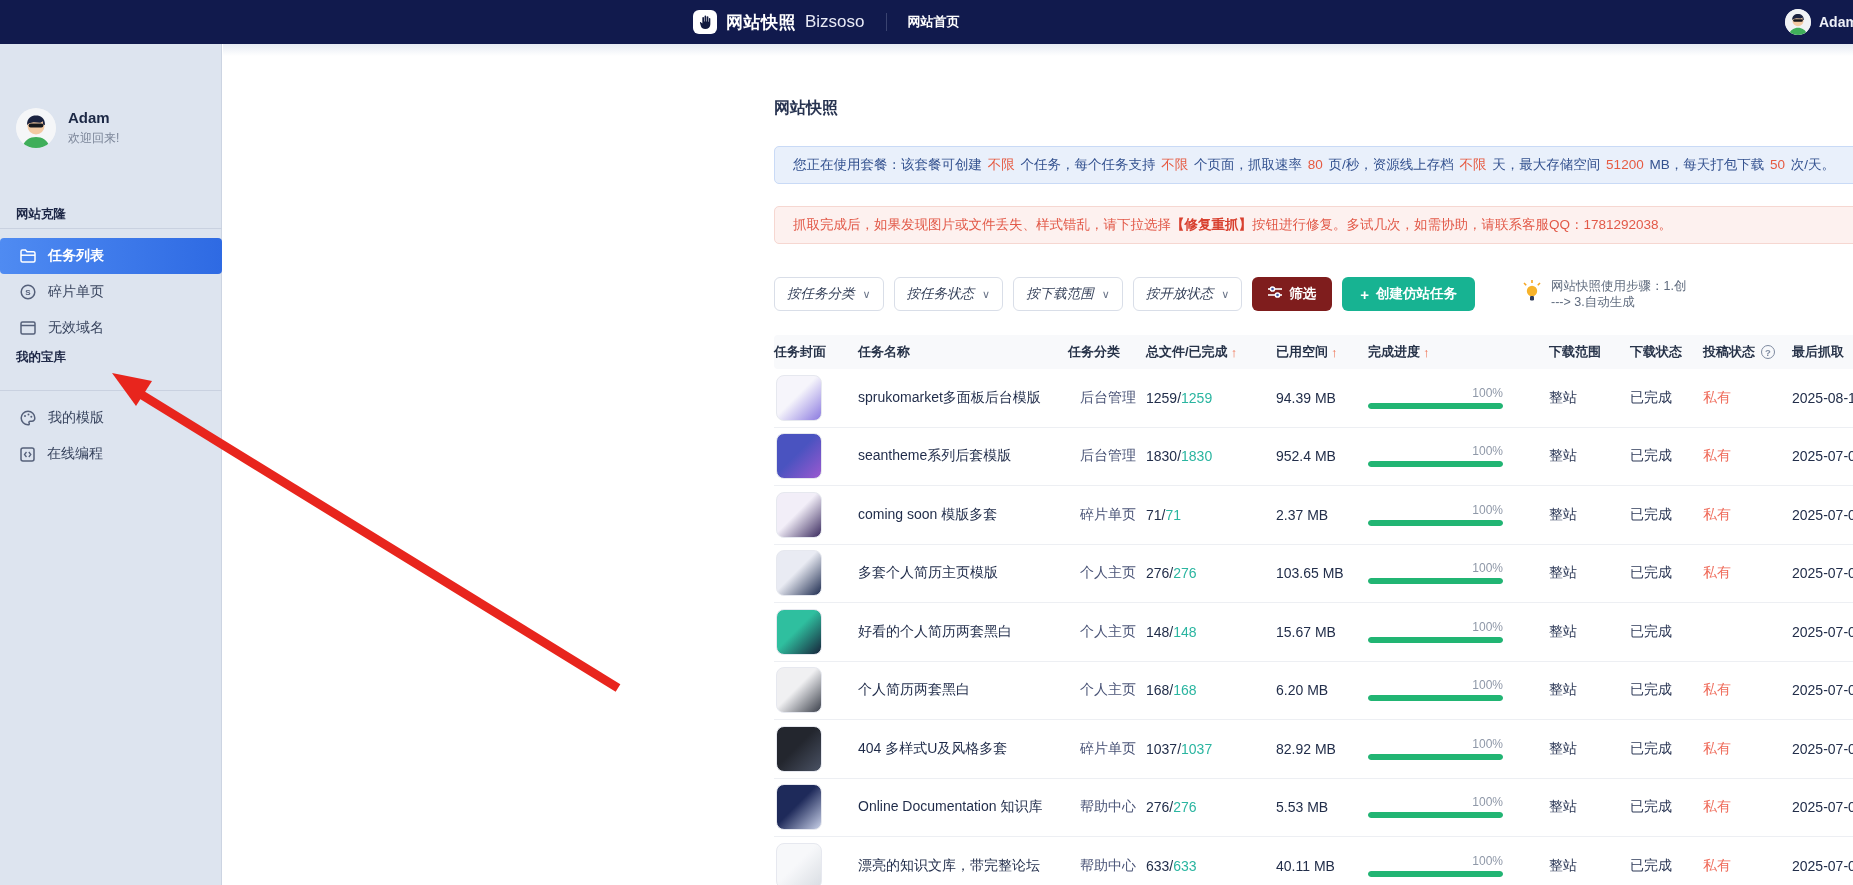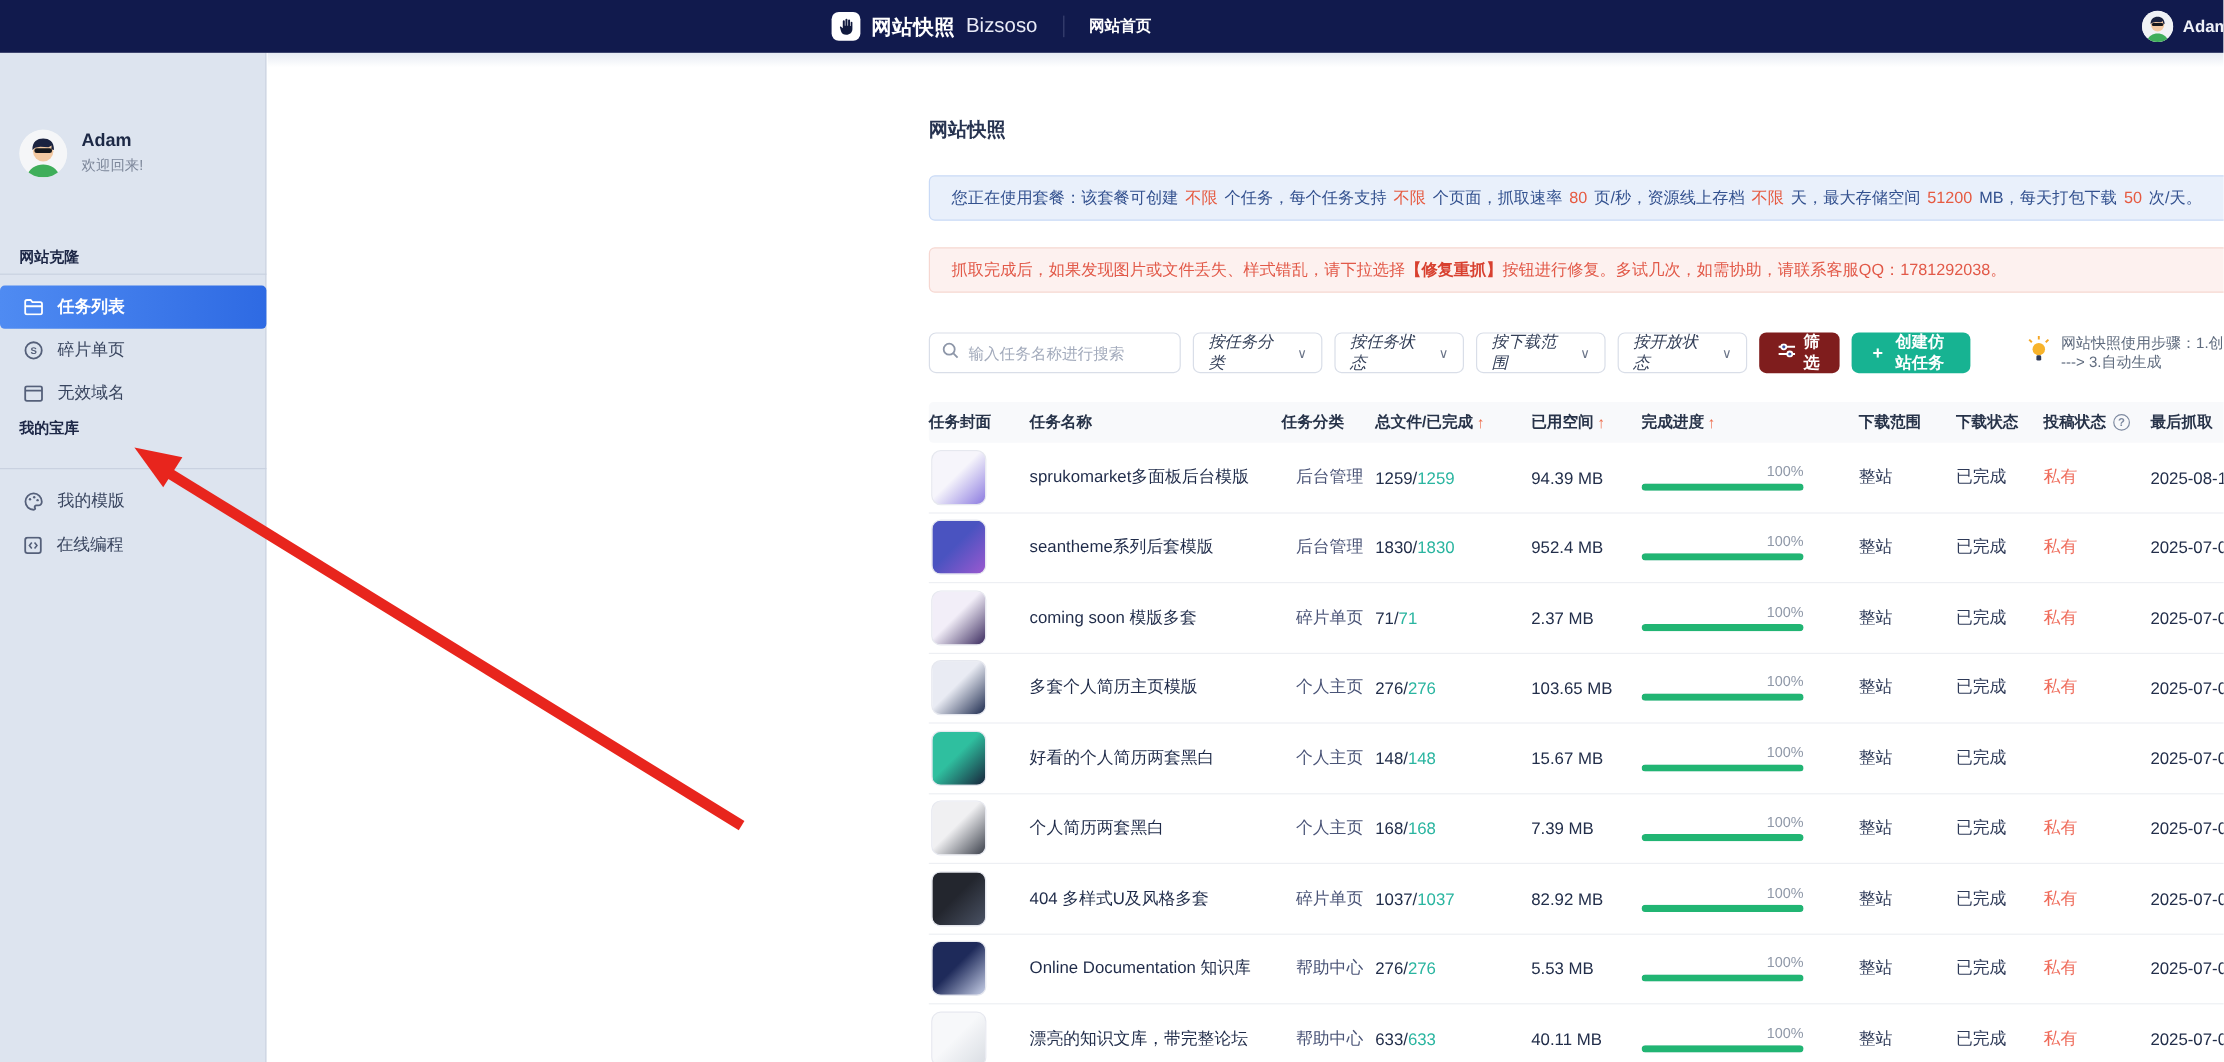--- a/index.html
+++ b/index.html
@@ -199,29 +199,20 @@
 
     <div class="banner banner-plan">
       <span><span>您正在使用套餐：该套餐可创建 </span><span class="hl">不限</span><span> 个任务，每个任务支持 </span><span class="hl">不限</span><span> 个页面，抓取速率 </span><span class="hl">80</span><span> 页/秒，资源线上存档 </span><span class="hl">不限</span><span> 天，最大存储空间 </span><span class="hl">51200</span><span> MB，每天打包下载 </span><span class="hl">50</span><span> 次/天。</span></span>
     </div>
 
     <div class="banner banner-repair">
       <span><span>抓取完成后，如果发现图片或文件丢失、样式错乱，请下拉选择</span><span class="bseg">【修复重抓】</span><span>按钮进行修复。多试几次，如需协助，请联系客服QQ：1781292038。</span></span>
     </div>
 
     <div class="filterrow">
-      <div class="searchbox">
-        <span>
-          <svg width="14" height="14" viewBox="0 0 14 14">
-              <circle cx="6" cy="6" r="4.6" fill="none" stroke="#8d96a8" stroke-width="1.5"></circle>
-              <line x1="9.5" y1="9.5" x2="13" y2="13" stroke="#8d96a8" stroke-width="1.5"></line>
-            </svg>
-        </span>
-        <input placeholder="输入任务名称进行搜索" style="">
-      </div>
       <span id="dd-host" style="display:flex;gap:10px">
           <span class="dd">
     <span class="dd-label">按任务分类</span>
     <span class="chev">∨</span>
   </span>
           <span class="dd">
     <span class="dd-label">按任务状态</span>
     <span class="chev">∨</span>
   </span>
           <span class="dd">
@@ -410,21 +401,21 @@
     <div class="c-sub"></div>
     <div class="c-date">2025-07-0</div>
   </div>
           <div class="grid trow">
     <div>
               <div class="thumb" style="background: linear-gradient(135deg, rgb(240, 240, 242) 45%, rgb(58, 63, 74));"></div>
             </div>
     <div class="c-name">个人简历两套黑白</div>
     <div class="c-cat">个人主页</div>
     <div class="c-files"><span class="tot">168/</span><span class="done">168</span></div>
-    <div class="c-space">7.39 MB</div>
+    <div class="c-space">6.20 MB</div>
     <div>
               <div class="pwrap">
                 <span class="pct">100%</span>
                 <div class="bar">
                   <div class="fill"></div>
                 </div>
               </div>
             </div>
     <div class="c-range">整站</div>
     <div class="c-dstat">已完成</div>

